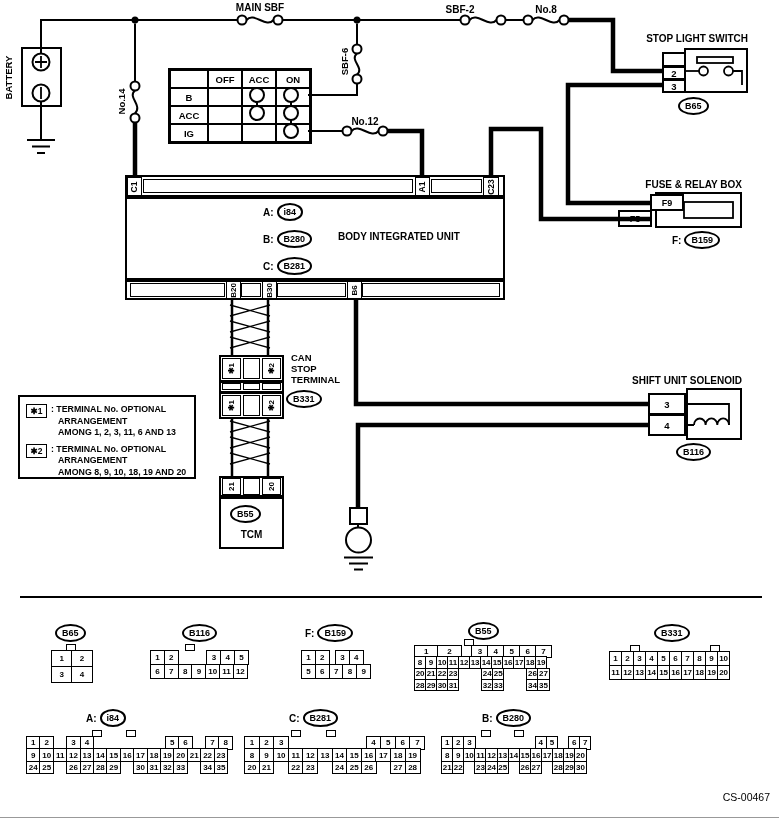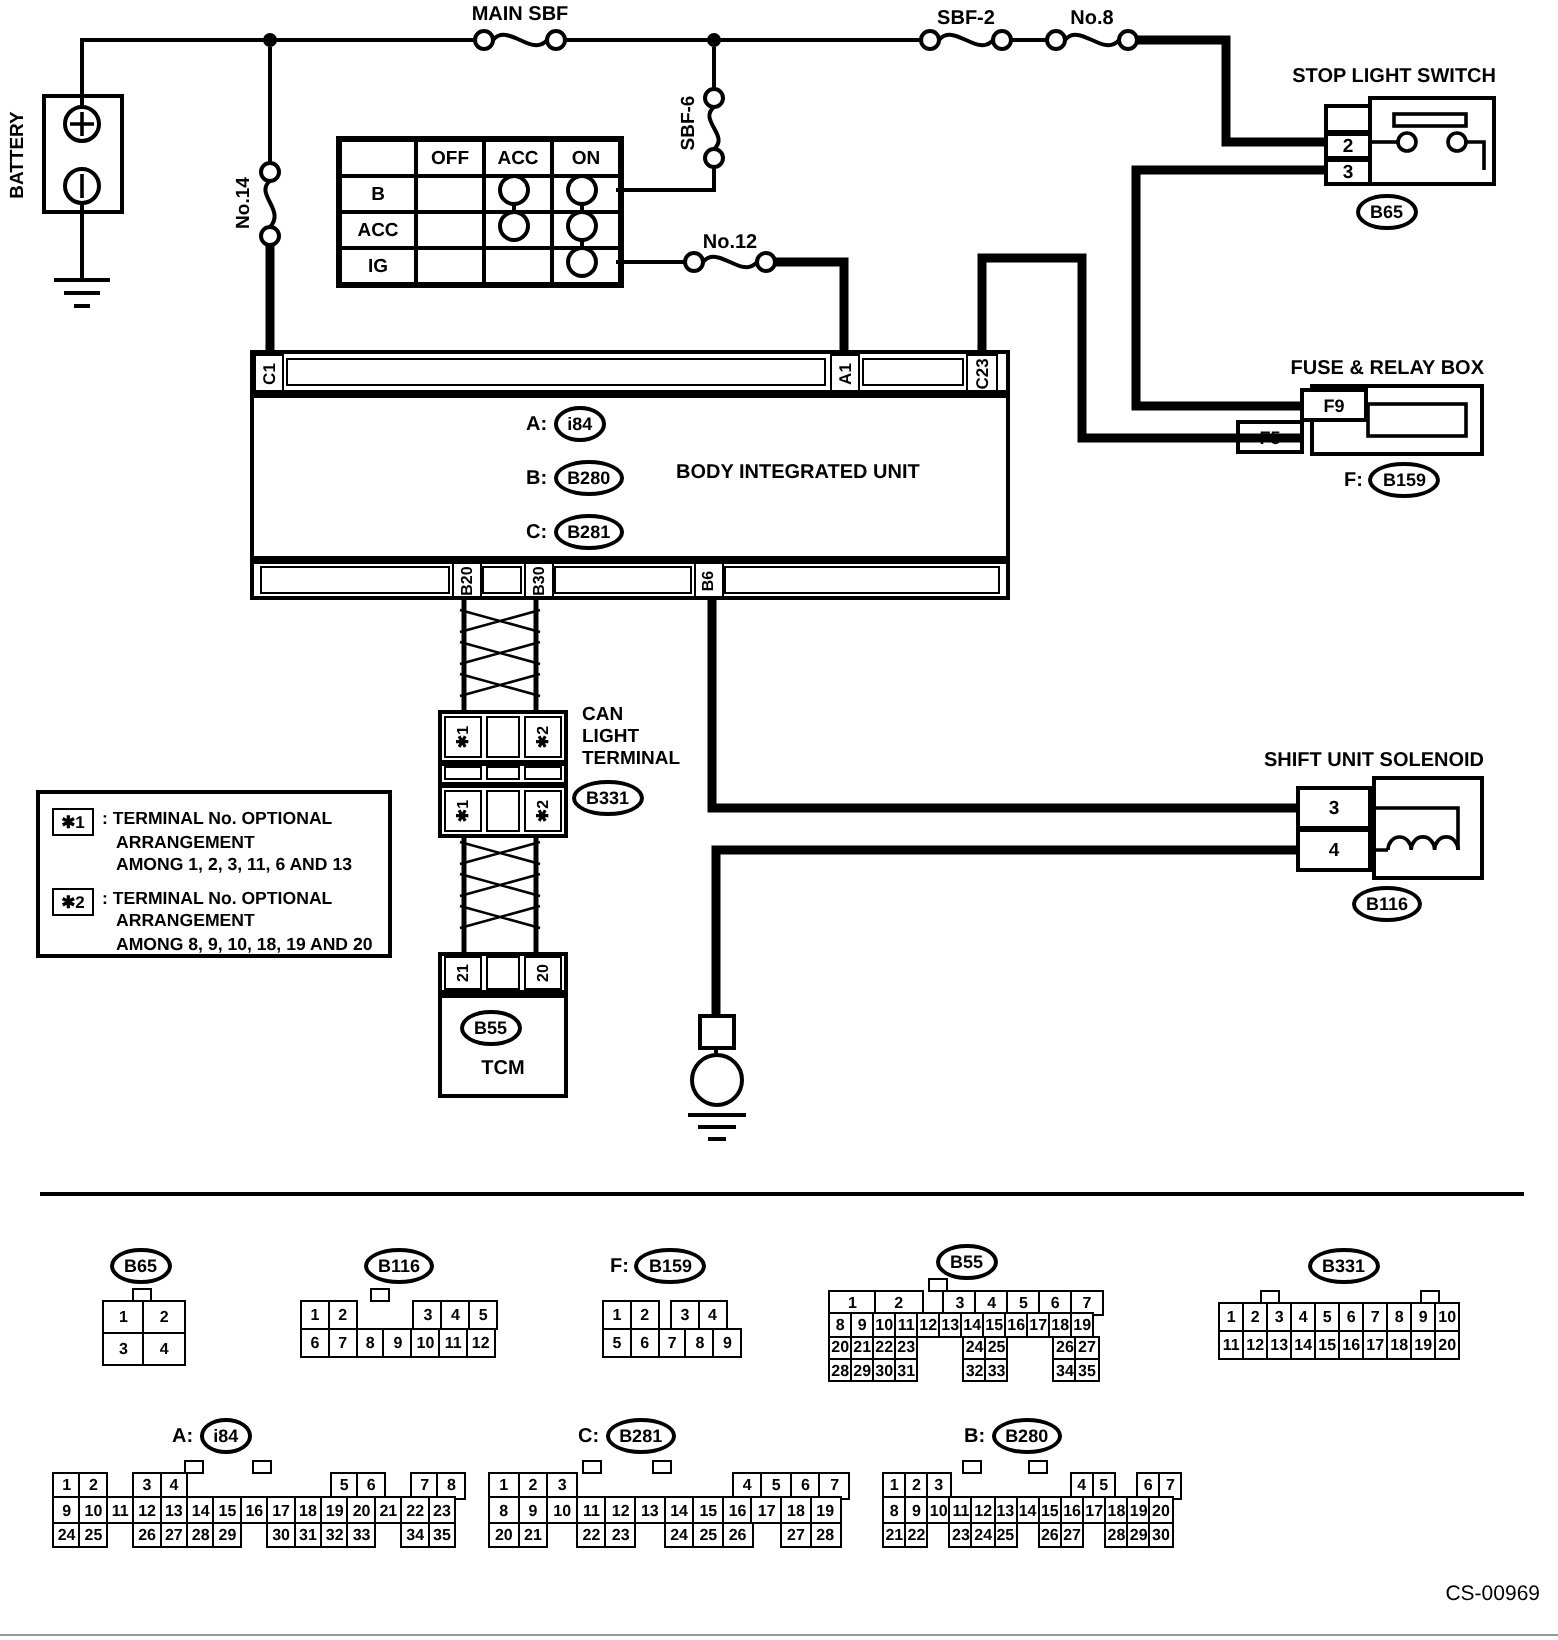--- a/index.html
+++ b/index.html
@@ -58,21 +58,21 @@
 <body>
 
 <div id="canvas">
 
   <div class="box" style="left:21px;top:47px;width:41px;height:60px;"></div>
   <div class="rotwrap" style="left:-17px;top:71px;width:52px;height:12px;">
     <span class="rot" style="font-size:9.5px;">BATTERY</span>
   </div>
 
   <div class="lbl center" style="left:222px;top:2px;width:76px;">MAIN SBF</div>
-  <div class="lbl center" style="left:455px;top:4px;width:56px;">SBF-2</div>
+  <div class="lbl center" style="left:432px;top:4px;width:56px;">SBF-2</div>
   <div class="lbl center" style="left:518px;top:4px;width:56px;">No.8</div>
   <div class="rotwrap" style="left:102px;top:96px;width:40px;height:11px;">
     <span class="rot" style="font-size:9.5px;">No.14</span>
   </div>
   <div class="rotwrap" style="left:325px;top:56px;width:40px;height:11px;">
     <span class="rot" style="font-size:9.5px;">SBF-6</span>
   </div>
   <div class="lbl center" style="left:337px;top:116px;width:56px;">No.12</div>
 
   <div class="ign">
@@ -169,21 +169,21 @@
   <div class="ibox" style="left:262px;top:383px;width:19px;height:7px;"></div>
   <div class="box" style="left:219px;top:392px;width:65px;height:27px;"></div>
   <div class="termcell" style="left:222px;top:395px;width:19px;height:21px;">
     <span class="rot" style="font-size:8px;">✱1</span>
     </div>
   <div class="termcell" style="left:243px;top:395px;width:17px;height:21px;"></div>
   <div class="termcell" style="left:262px;top:395px;width:19px;height:21px;">
     <span class="rot" style="font-size:8px;">✱2</span>
     </div>
   <div class="lbl small" style="left:291px;top:352px;">CAN</div>
-  <div class="lbl small" style="left:291px;top:363px;">LIGHT</div>
+  <div class="lbl small" style="left:291px;top:363px;">STOP</div>
   <div class="lbl small" style="left:291px;top:374px;">TERMINAL</div>
   <div class="refrow" style="left:286px;top:390px;">
     <span class="oval">B331</span>
   </div>
 
   <div class="box" style="left:219px;top:476px;width:65px;height:21px;"></div>
   <div class="termcell" style="left:222px;top:478px;width:19px;height:17px;">
     <span class="rot" style="font-size:8px;">21</span>
     </div>
   <div class="termcell" style="left:243px;top:478px;width:17px;height:17px;"></div>
@@ -524,21 +524,21 @@
         <div class="pc gap" style="width: 12.3px;"></div>
         <div class="pc" style="width: 12.3px;">26</div>
         <div class="pc" style="width: 12.3px;">27</div>
         <div class="pc gap" style="width: 12.3px;"></div>
         <div class="pc" style="width: 12.3px;">28</div>
         <div class="pc" style="width: 12.3px;">29</div>
         <div class="pc" style="width: 12.3px;">30</div>
       </div>
     </div>
 
-  <div class="abs" style="left:700px;top:791px;width:70px;text-align:right;font-size:10.5px;">CS-00969</div>
+  <div class="abs" style="left:700px;top:791px;width:70px;text-align:right;font-size:10.5px;">CS-00467</div>
   <div class="abs" style="left:0;top:817px;width:779px;height:1px;background:#999;"></div>
 
   <svg id="wires" width="779" height="820" style="z-index:6;">
 
     <path class="w2" d="M41,53 V20 H237.5"></path>
 
     <circle class="fc" cx="242" cy="20" r="4.5"></circle>
     <path class="w2" d="M246.5,20 C254,11 266,29 273.5,20"></path>
     <circle class="fc" cx="278" cy="20" r="4.5"></circle>
     <path class="w2" d="M282.5,20 H460.5"></path>

